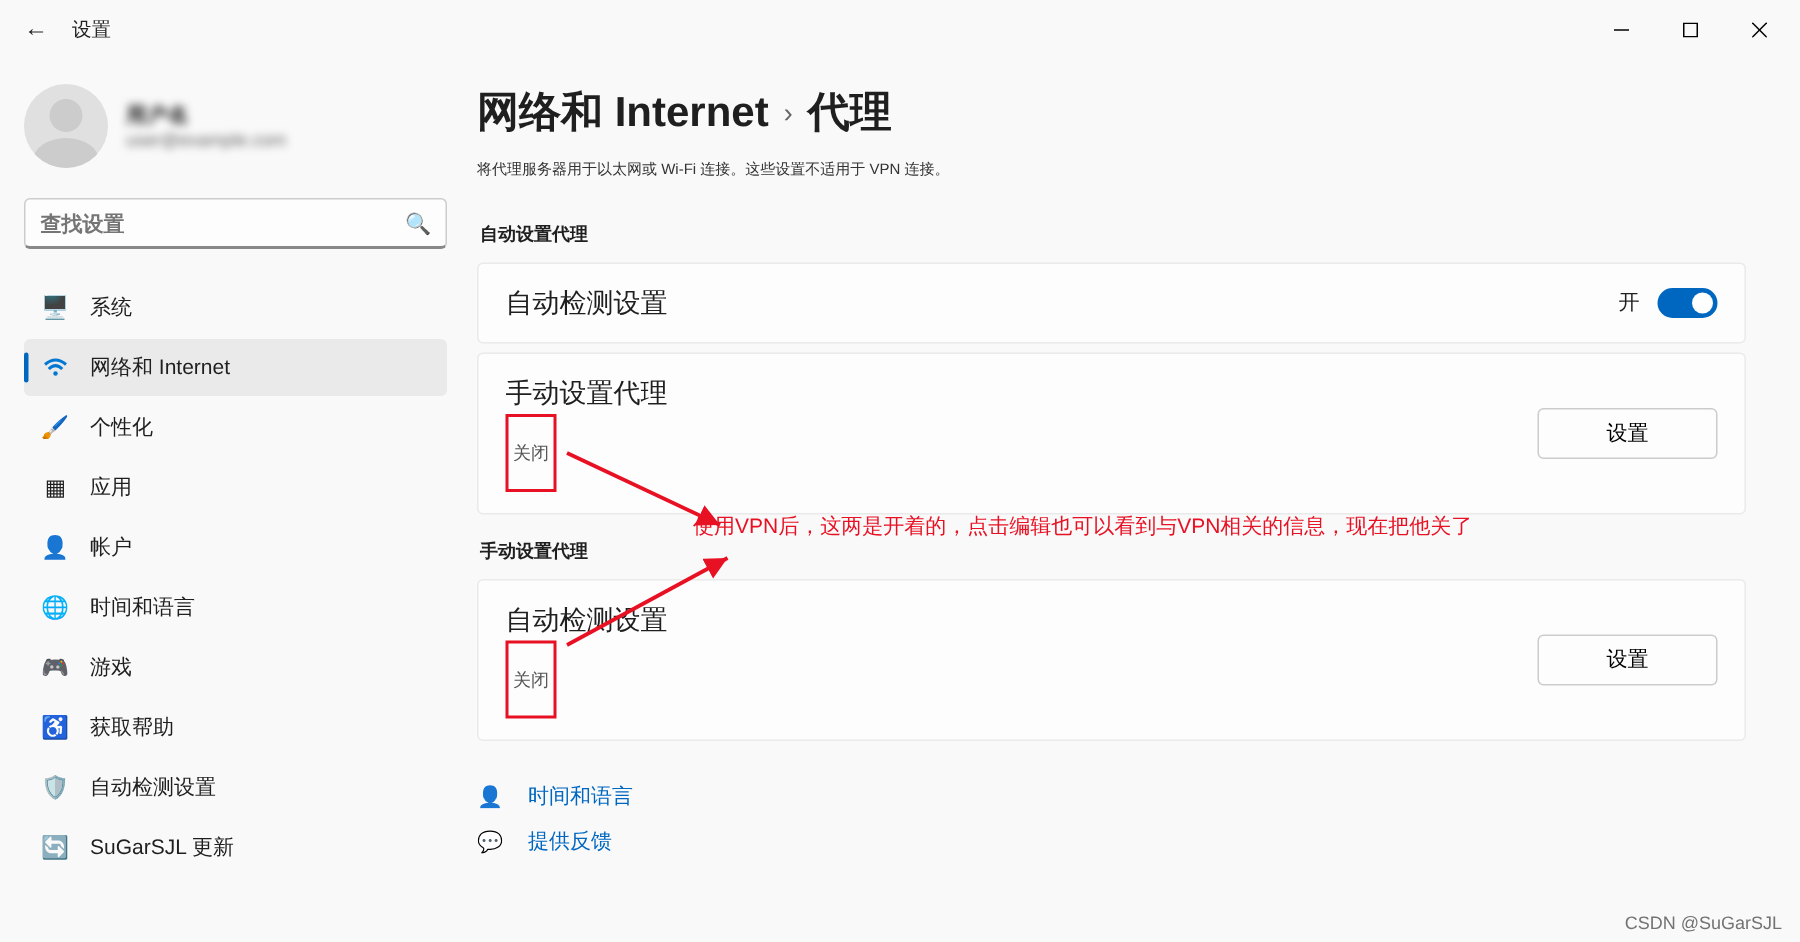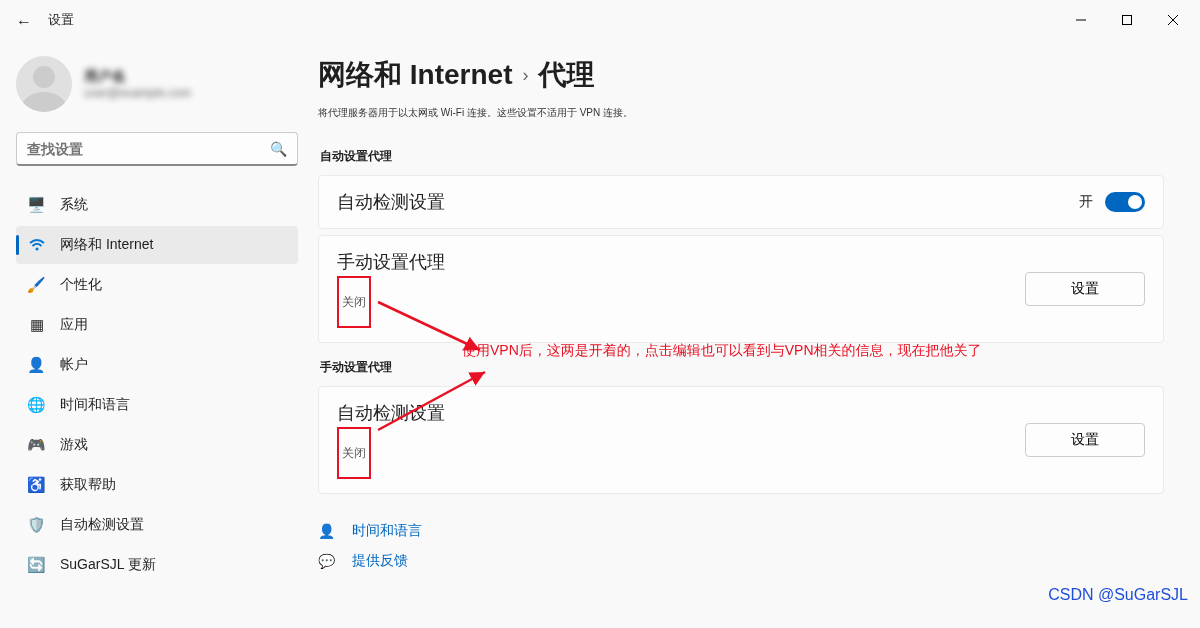--- a/index.html
+++ b/index.html
@@ -45,21 +45,21 @@
 .spacer { flex:1; }
 .toggle-label { font-size:14px; margin-right:12px; }
 .toggle { width:40px; height:20px; border-radius:10px; background:#0067c0; position:relative; cursor:pointer; }
 .toggle::after { content:""; position:absolute; width:14px; height:14px; background:#fff; border-radius:50%; top:3px; right:3px; }
 .btn { min-width:120px; height:34px; border:1px solid #ccc; border-radius:4px; background:#fdfdfd; font-size:14px; cursor:pointer; }
 
 .links { margin-top:28px; display:flex; flex-direction:column; gap:12px; }
 .link { display:flex; align-items:center; gap:16px; font-size:14px; color:#0067c0; cursor:pointer; }
 .link-icon { width:18px; color:#555; }
 
-.watermark { position:absolute; right:12px; bottom:24px; font-size:16px; color:#1d4ed8; }
+.watermark { position:absolute; right:12px; bottom:6px; font-size:12px; color:#737373; }
 
 
 .anno { position:absolute; pointer-events:none; }
 .anno-text { position:absolute; color:#e81123; font-size:14px; white-space:nowrap; }
 svg.arrow { position:absolute; overflow:visible; }
 </style>
 </head>
 <body>
 
 <div class="titlebar">

